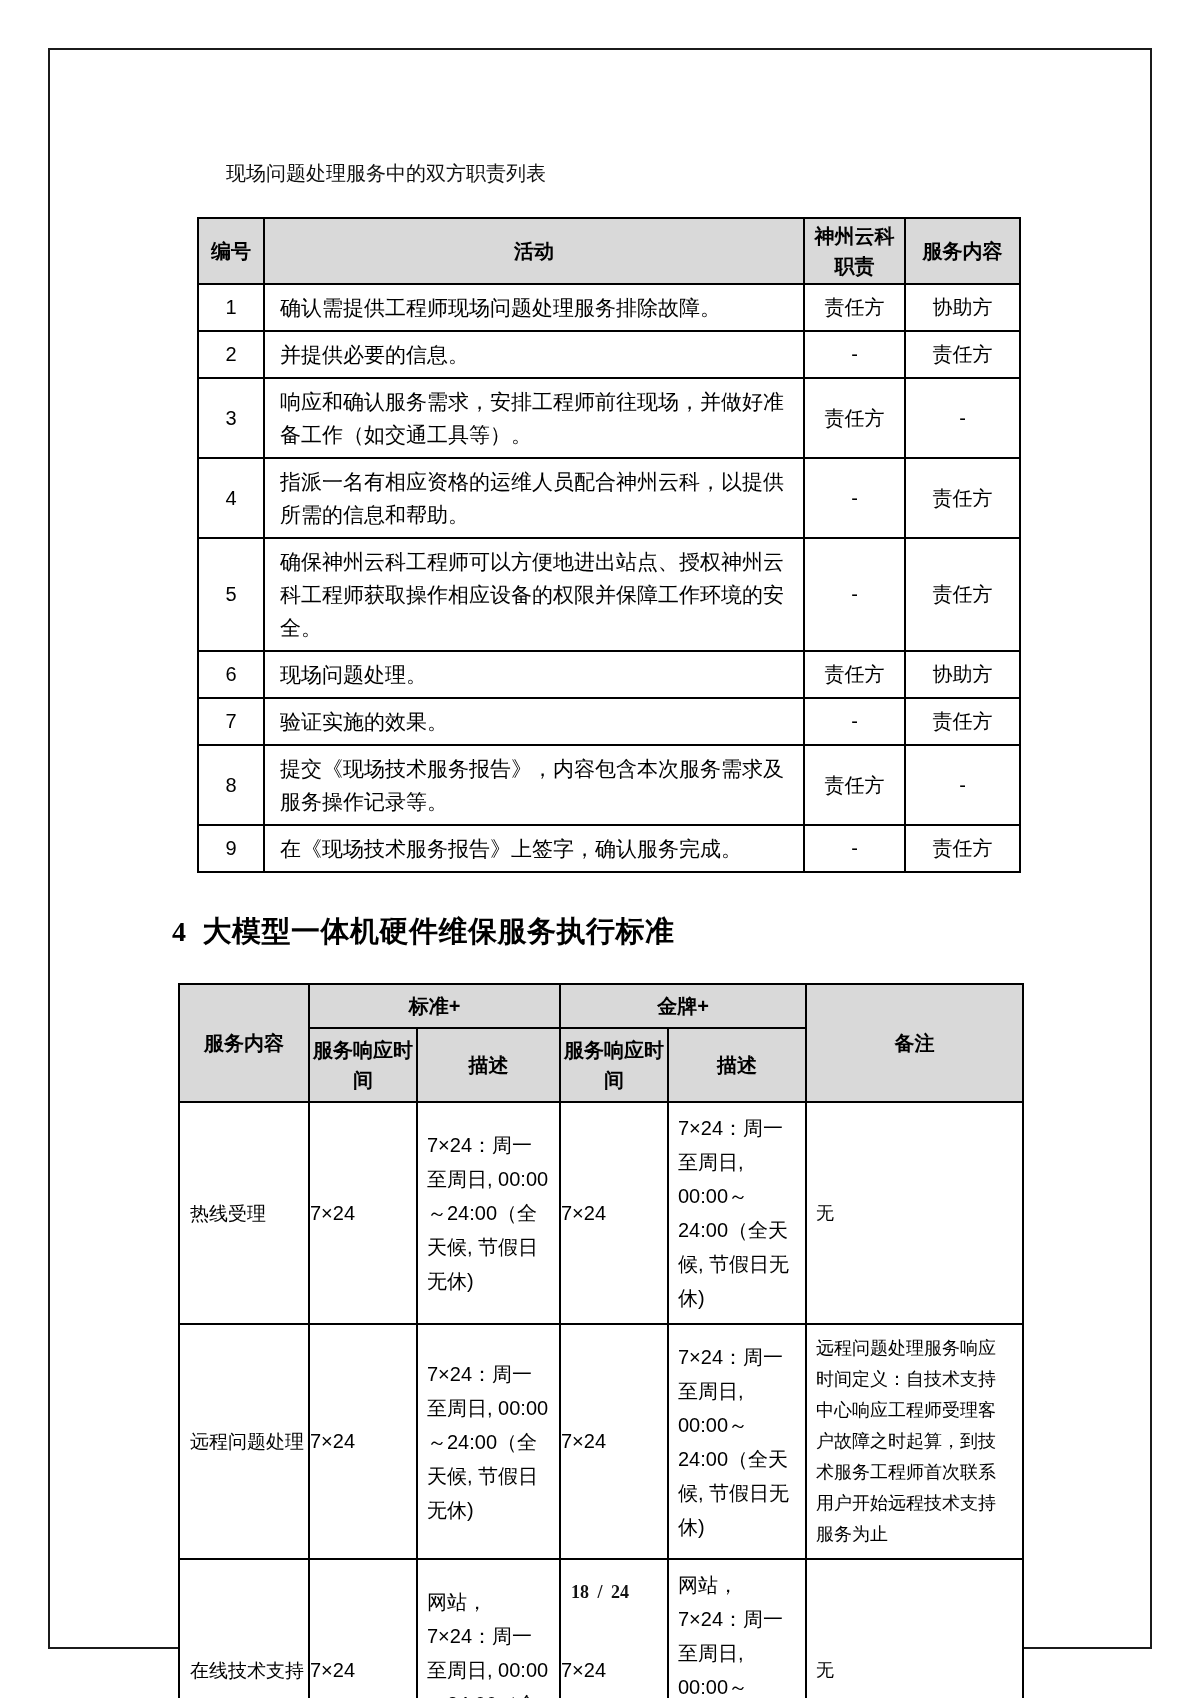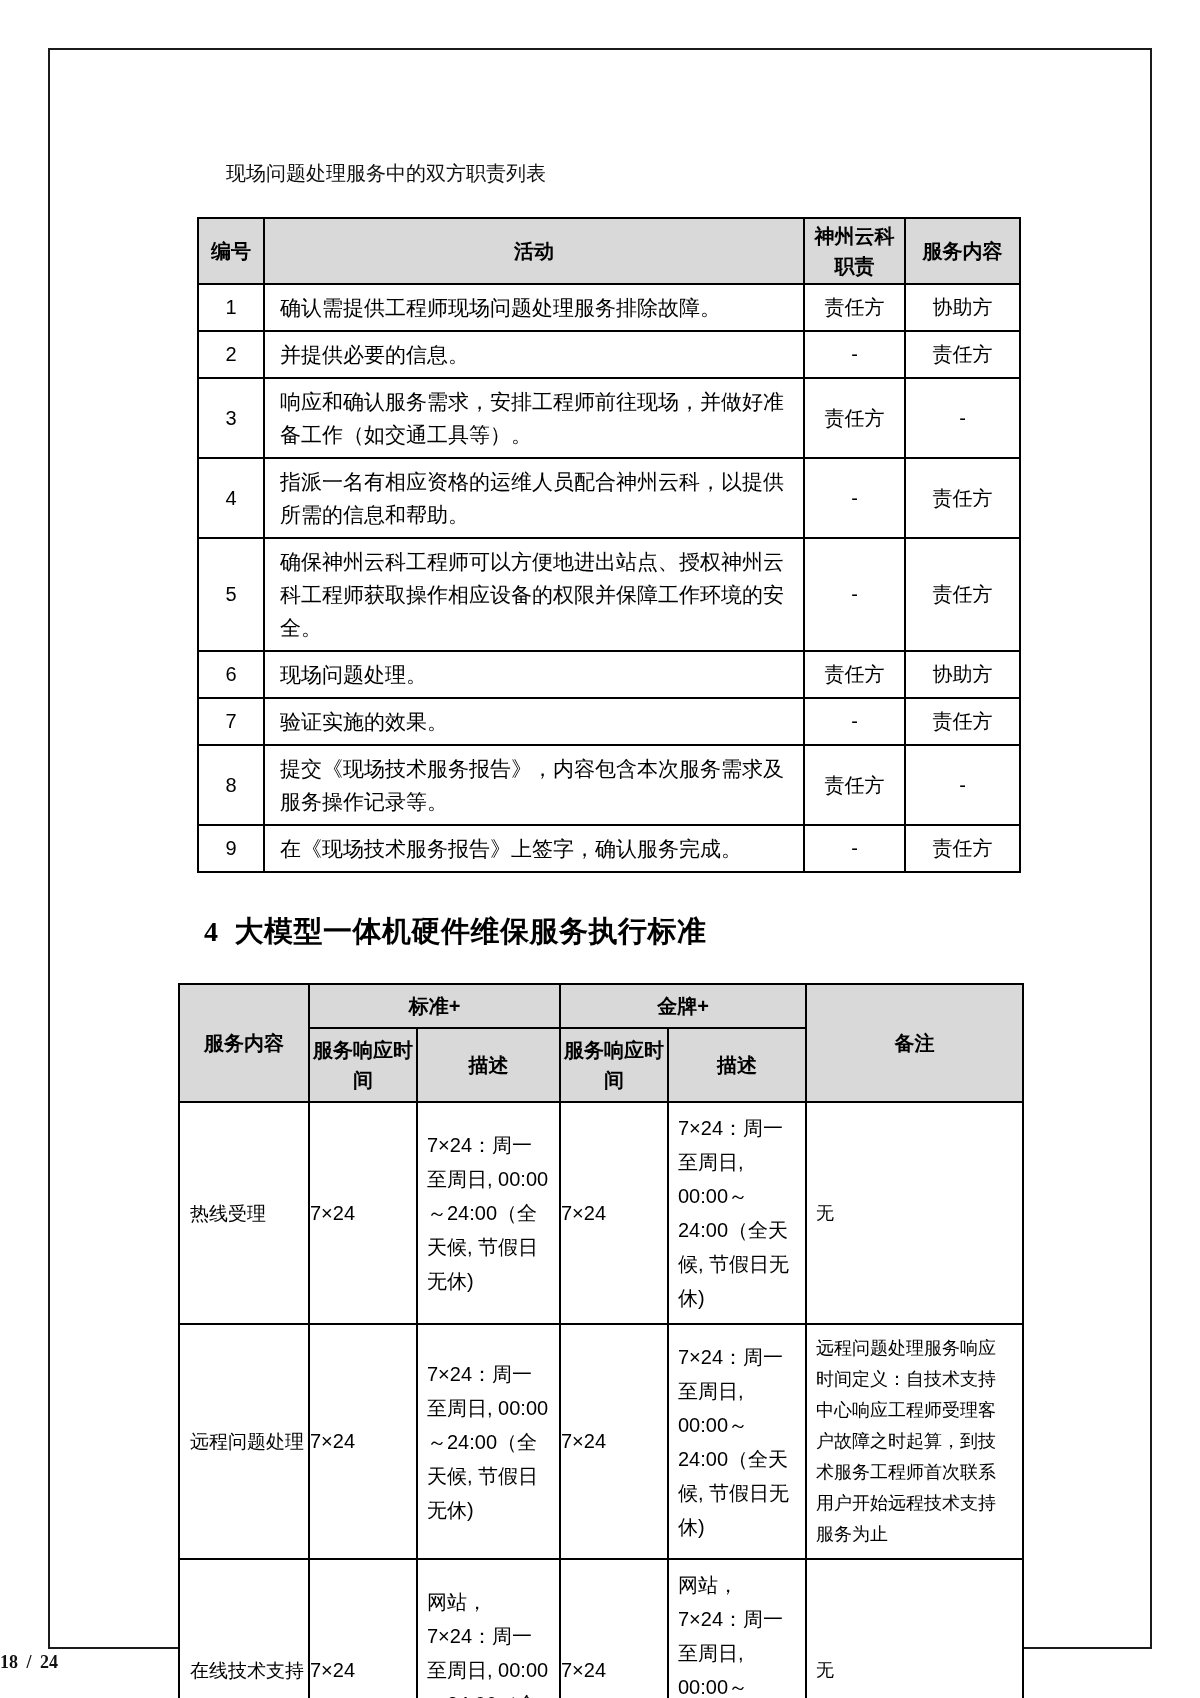--- a/index.html
+++ b/index.html
@@ -38,21 +38,21 @@
   .t1 thead tr { height:66px; }
   .t1 td.no   { text-align:center; }
   .t1 td.act  { font-size:21px; text-align:left; padding:6px 15px; }
   .t1 td.resp { text-align:center; }
   .rh44{height:44px}.rh47{height:47px}.rh70{height:70px}
   .rh75{height:75px}.rh78{height:78px}.rh102{height:102px}
 
   
   .heading {
     position:absolute; top:912px; left:172px;
-    font-size:29px; font-weight:bold; color:#000; letter-spacing:0.5px;margin-left:32px;
+    font-size:29px; font-weight:bold; color:#000; letter-spacing:0.5px;
   }
   .heading .secnum {
     font-family:"Liberation Serif","DejaVu Serif",serif;
     font-weight:600; font-size:28px; margin-right:16px;
   }
 
   
   .t2 { position:absolute; top:983px; left:178px; width:844px; }
   .t2 .c-svc  { width:130px; }
   .t2 .c-rt1  { width:108px; }
@@ -62,22 +62,22 @@
   .t2 .c-rem  { width:217px; }
   .t2 tr.hA { height:44px; }
   .t2 tr.hB { height:74px;margin-top:44px; }
   .rh126{height:126px}.rh190{height:190px}.rh127{height:127px}
   .t2 td.svc  { text-align:left; padding:4px 4px 4px 10px; white-space:nowrap; font-size:19px; }
   .t2 td.rt   { text-align:left; }
   .t2 td.desc { text-align:left; padding:8px 9px; line-height:34px; }
   .t2 td.rem  { text-align:left; padding:8px 9px; font-size:18px; line-height:31px; }
 
   .footer {
-    position:absolute; top:1652px; left:0; width:100%;
-    text-align:left;
+    position:absolute; top:1582px; left:0; width:100%;
+    text-align:center;
     font-family:"Liberation Serif","DejaVu Serif",serif;
     font-weight:bold; font-size:18px; color:#111;
     word-spacing:4px;
   }
 </style>
 </head>
 <body>
 
 <div class="page">
   <div class="frame"></div>

